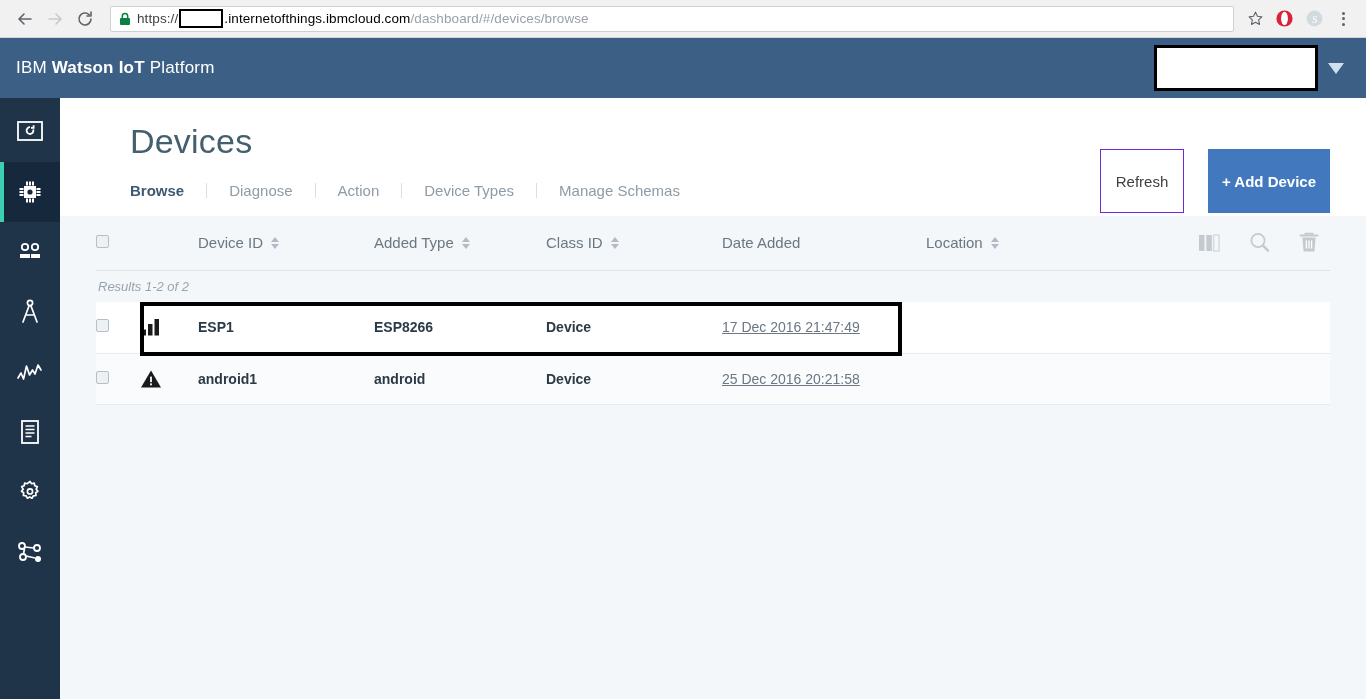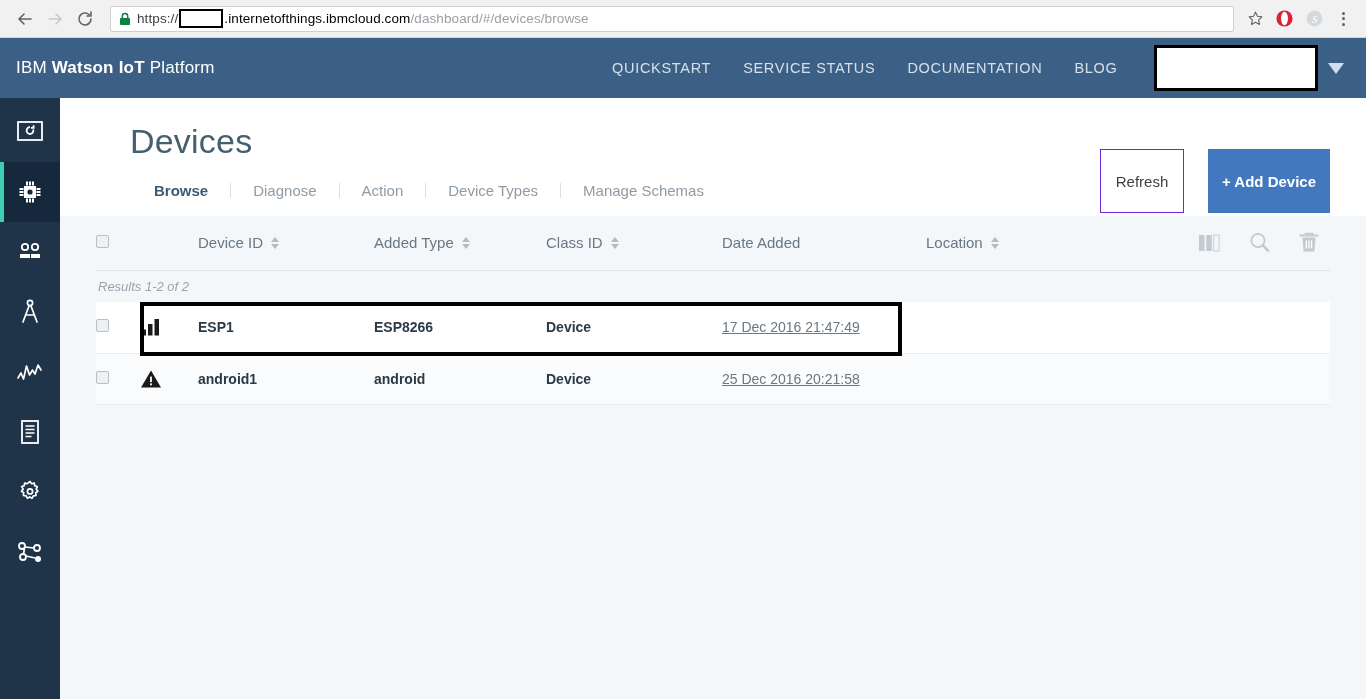--- a/index.html
+++ b/index.html
@@ -173,21 +173,21 @@
   }
   .tabs { display: flex; align-items: center; }
   .tab {
     font-size: 15px;
     color: #8f9ba5;
     padding: 0 22px;
     white-space: nowrap;
     border-left: 1px solid #d9dfe4;
     line-height: 1;
   }
-  .tab:first-child { padding-left: 0; border-left: none; margin-left: 24px; }
+  .tab:first-child { padding-left: 0; border-left: none; }
   .tab.active { color: #3b5a73; font-weight: bold; }
 
   .head-actions {
     position: absolute;
     right: 36px;
     top: -34px;
     display: flex;
     align-items: center;
     gap: 24px;
   }
@@ -353,26 +353,20 @@
         <i></i>
     </div>
   </div>
 </div>
 
 <div class="ibm-header">
   <div class="brand">
     <span class="t">IBM </span><span class="b">Watson IoT</span><span class="t"> Platform</span>
   </div>
 
-  <div class="top-nav">
-    <a href="#">QUICKSTART</a>
-    <a href="#">SERVICE STATUS</a>
-    <a href="#">DOCUMENTATION</a>
-    <a href="#">BLOG</a>
-  </div>
 
   <div class="account">
     <div class="account-redact"></div>
     <div class="caret-down"></div>
   </div>
 </div>
 
 <div class="body-wrap">
 
   <div class="sidebar">

